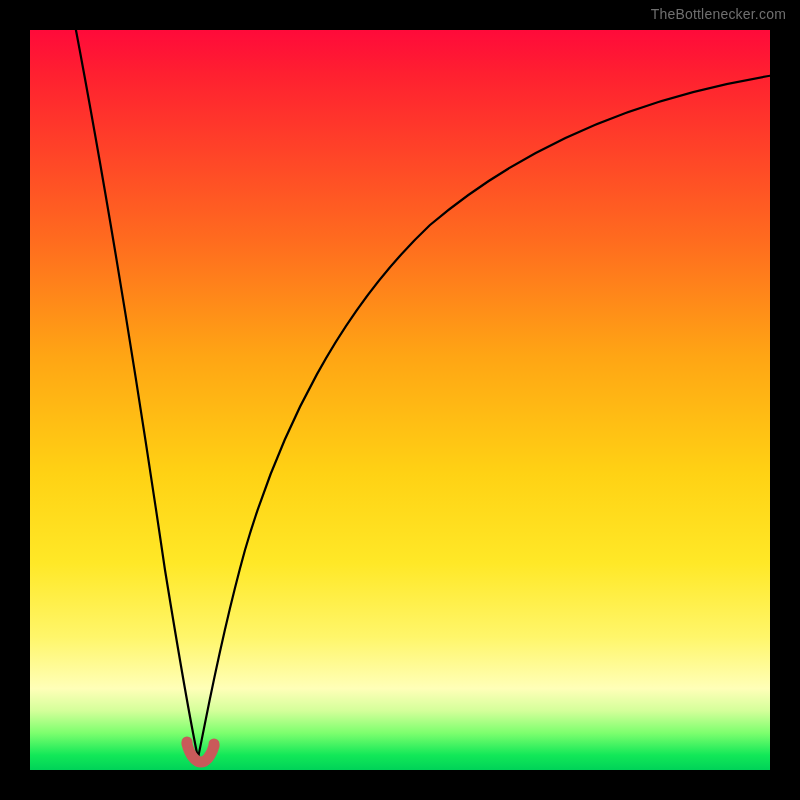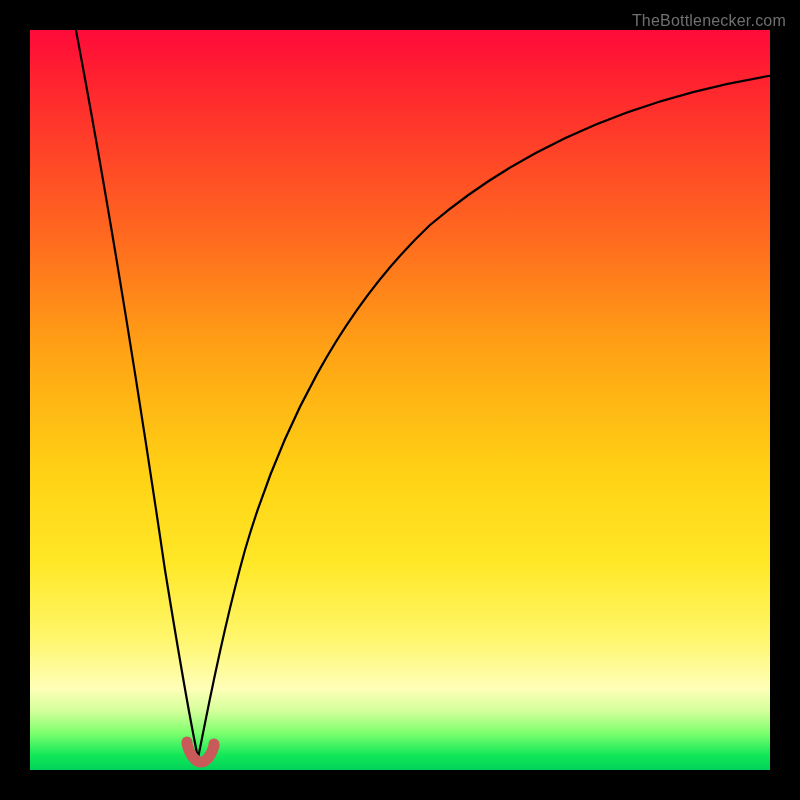--- a/index.html
+++ b/index.html
@@ -37,25 +37,24 @@
       #7dff6e 95%,
       #12e858 98%,
       #00d258 100%
     );
   }
   .watermark {
     position: absolute;
     top: 6px;
     right: 14px;
     color: #6f6f6f;
-    font-size: 16px;
+    font-size: 14px;
     font-weight: 500;
     letter-spacing: 0.2px;
     user-select: none;
-    margin-top: 6px;
   }
   svg.curves {
     position: absolute;
     inset: 0;
     width: 740px;
     height: 740px;
     overflow: visible;
   }
   .curve {
     fill: none;

